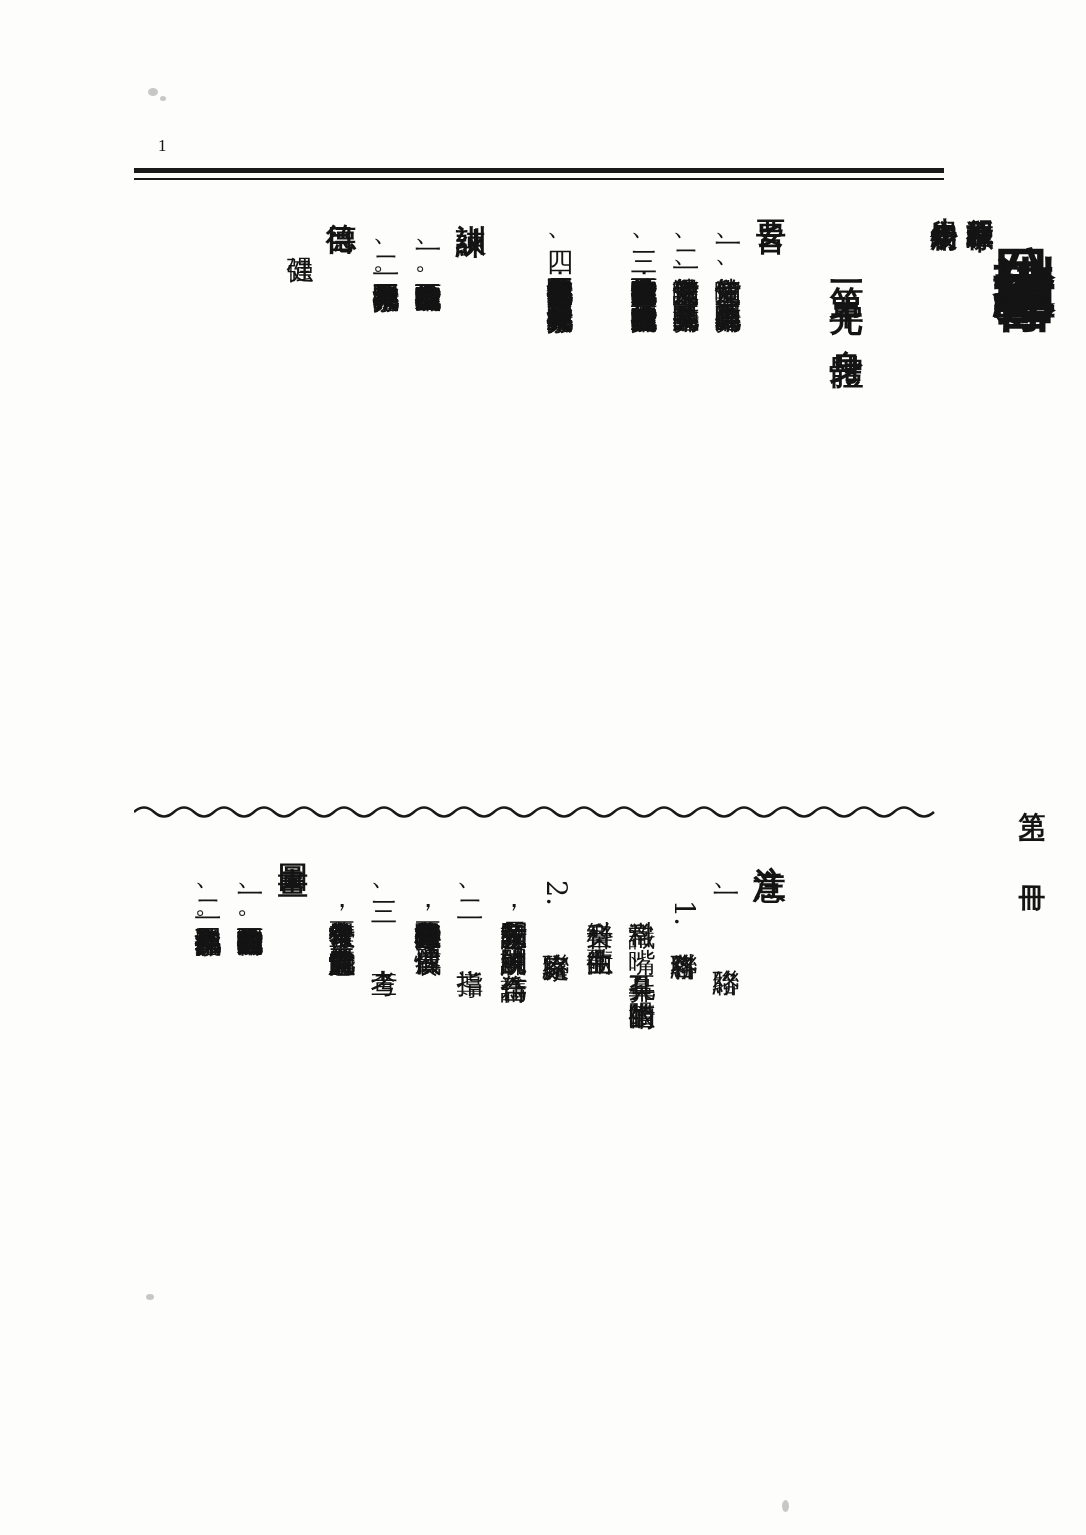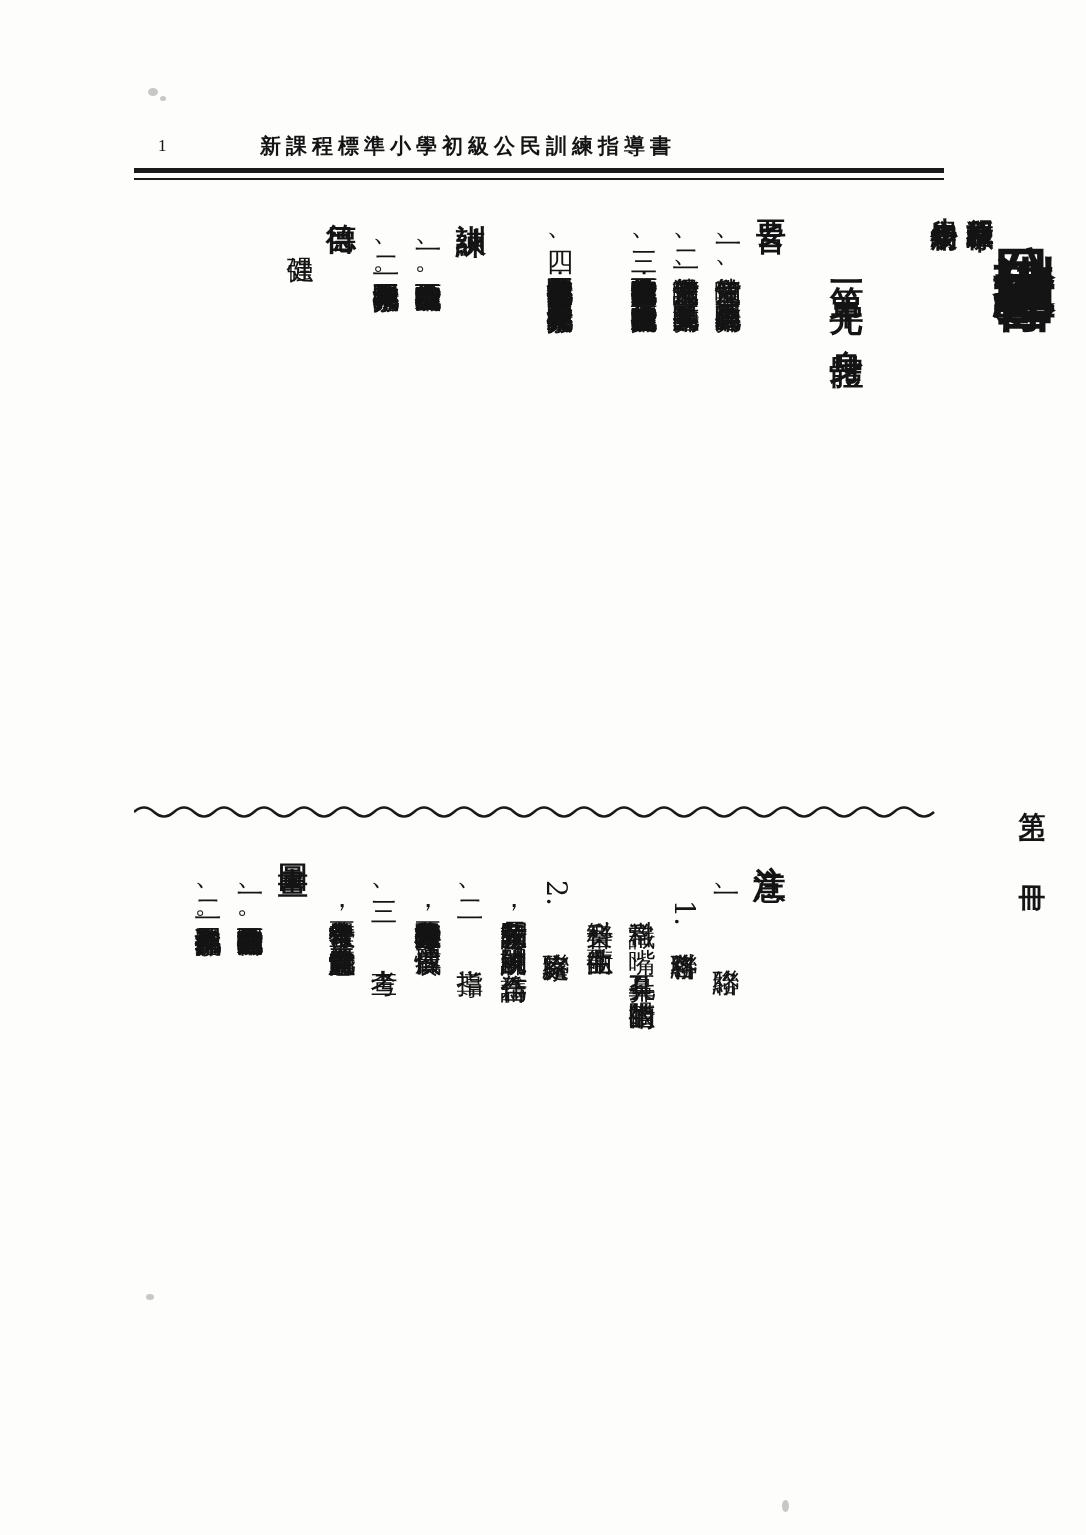--- a/index.html
+++ b/index.html
@@ -160,21 +160,20 @@
 
 <div class="page">
 
   <div class="speck" style="left:148px;top:88px;width:10px;height:8px;"></div>
   <div class="speck" style="left:160px;top:96px;width:6px;height:5px;"></div>
   <div class="speck" style="left:146px;top:1294px;width:8px;height:6px;"></div>
   <div class="speck" style="left:782px;top:1500px;width:7px;height:12px;"></div>
 
   <div class="runhead">
     <div class="folio">1</div>
-    <div class="runhead-text">新課程標準小學初級公民訓練指導書</div>
   </div>
   <div class="rule-top"></div>
 
   <div class="vcol masthead-sub">新課程標準</div>
   <div class="vcol masthead-sub" style="right:128px;">小學初級用</div>
   <div class="vcol masthead-title">公民訓練指導書</div>
   <div class="vcol masthead-vol">第 一 冊</div>
 
   <div class="vcol unit-head">第一單元　身體</div>
 

